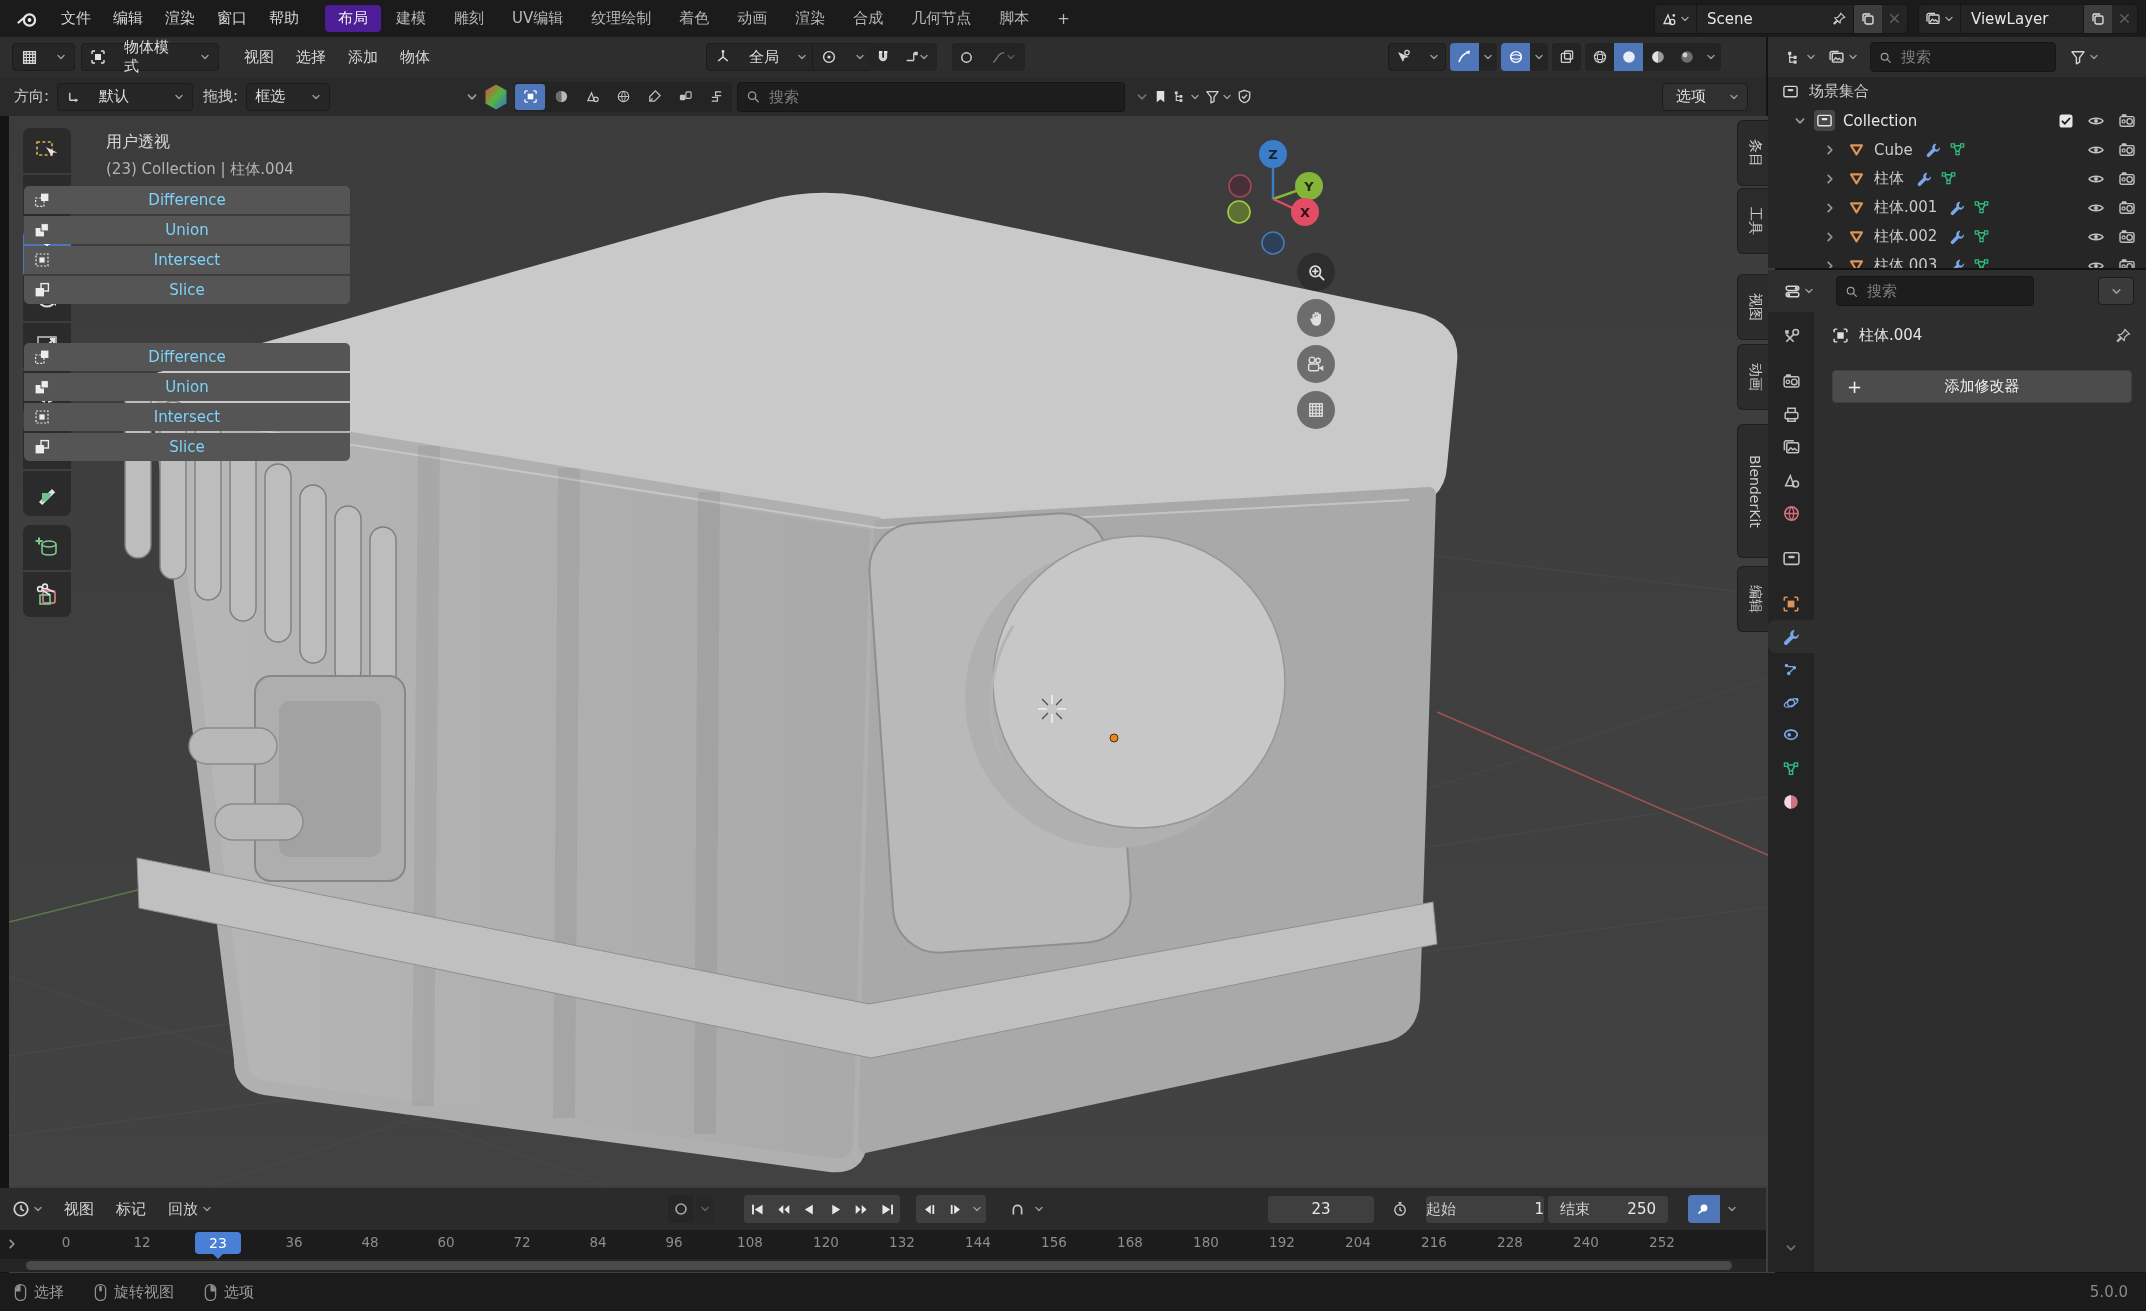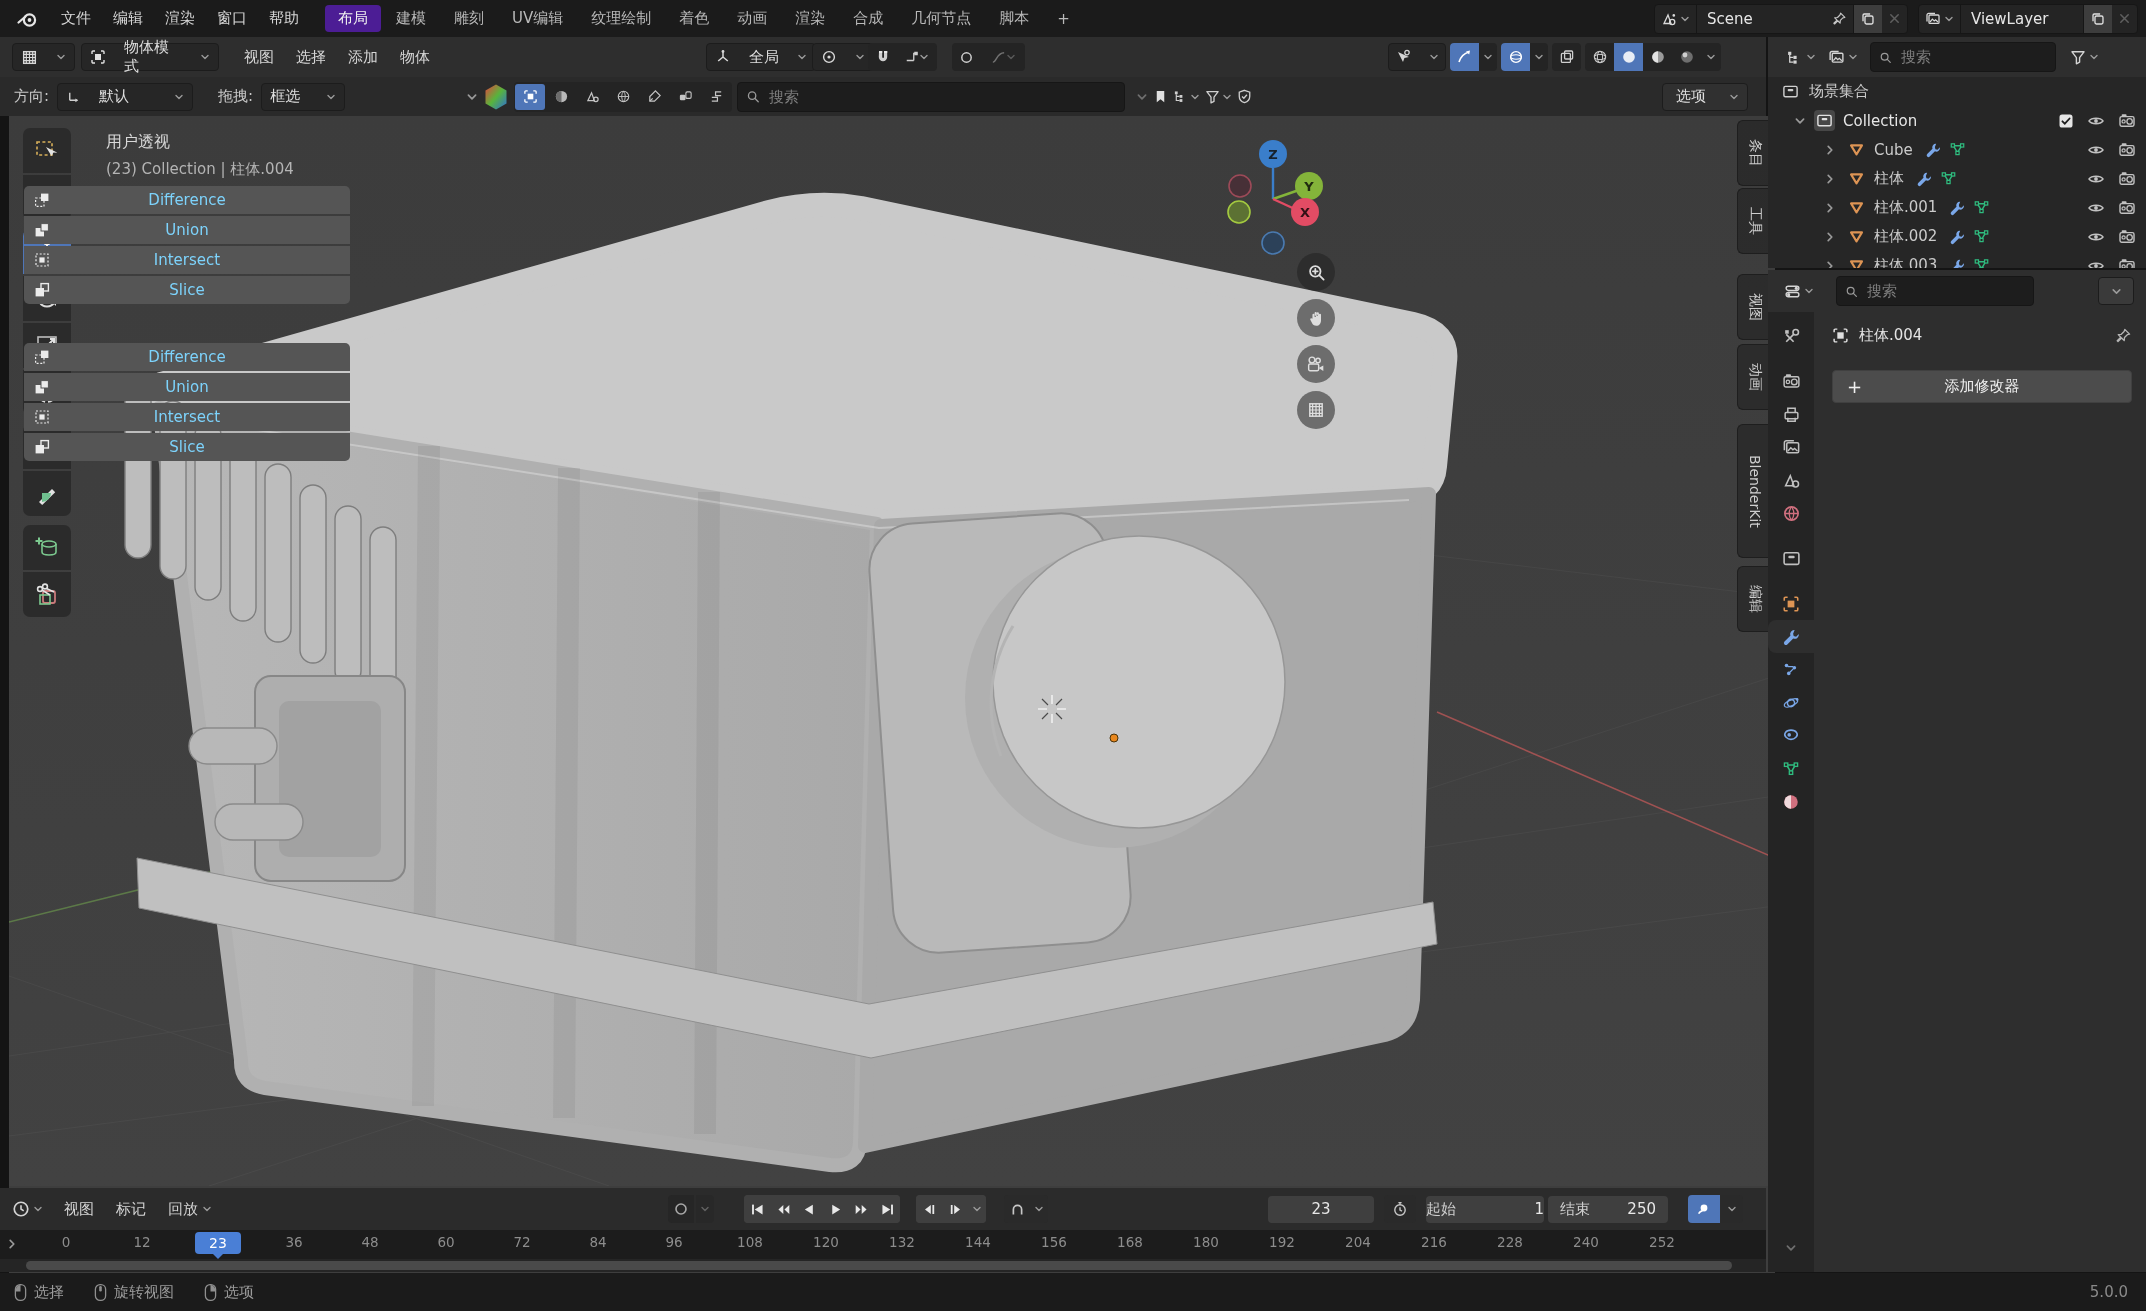--- a/index.html
+++ b/index.html
@@ -517,21 +517,21 @@
     <div class="widget" style="margin-left:8px;width:136px">
       <svg width="15" height="15" viewBox="0 0 16 16" color="#cfcfcf">
           <path d="M4 12V4m0 8h8" stroke="currentColor" stroke-width="1.5"></path>
           <path d="M10 10l3 2-3 2z" fill="currentColor"></path>
         </svg>
       <span style="flex:1">默认</span>
       <svg class="chev" width="10" height="10">
           <use href="#s-chev"></use>
         </svg>
     </div>
-    <span style="margin-left:25px;color:#c8c8c8">拖拽:</span>
+    <span style="margin-left:10px;color:#c8c8c8">拖拽:</span>
     <div class="widget" style="margin-left:8px;width:84px">
       <span style="flex:1">框选</span>
       <svg class="chev" width="10" height="10">
           <use href="#s-chev"></use>
         </svg>
     </div>
 
     <div class="f" style="position:absolute;left:466px;gap:5px">
       <svg class="chev" width="12" height="12">
           <use href="#s-chev"></use>

